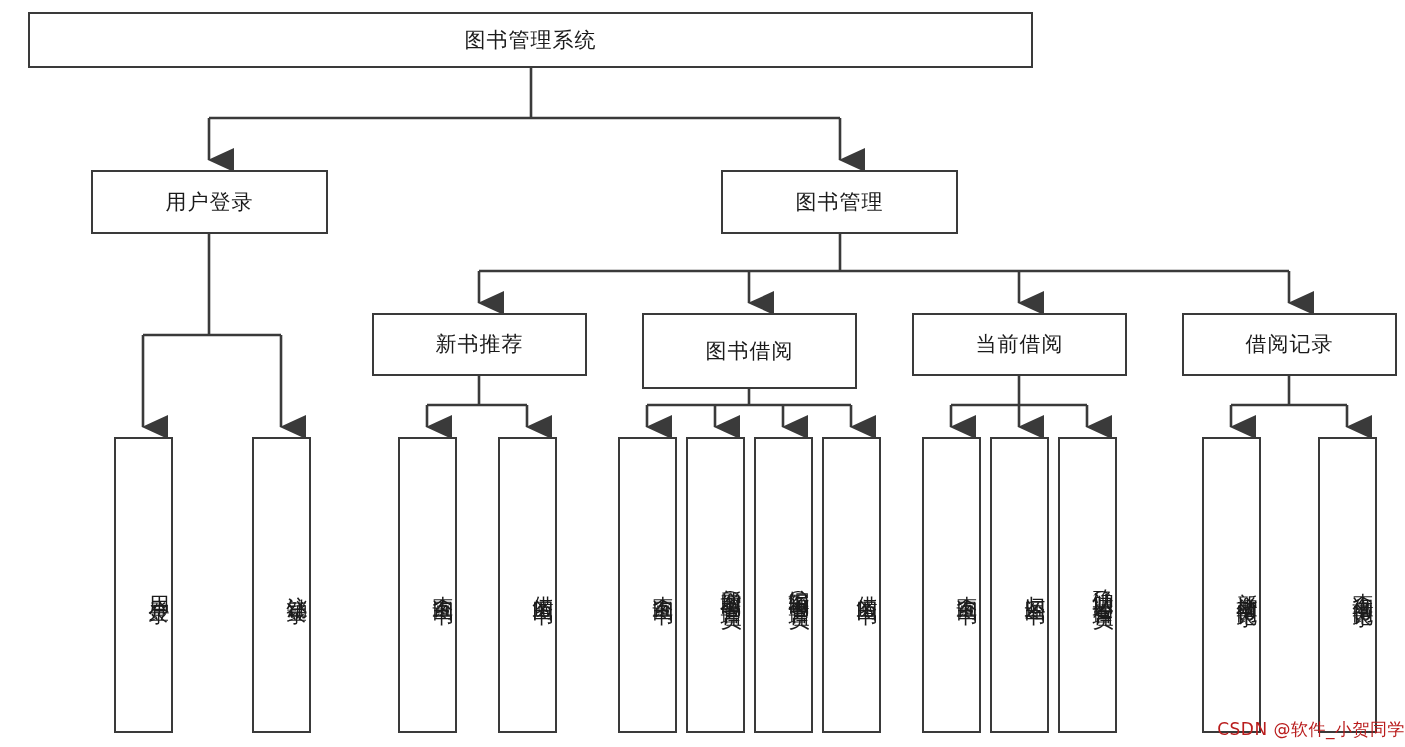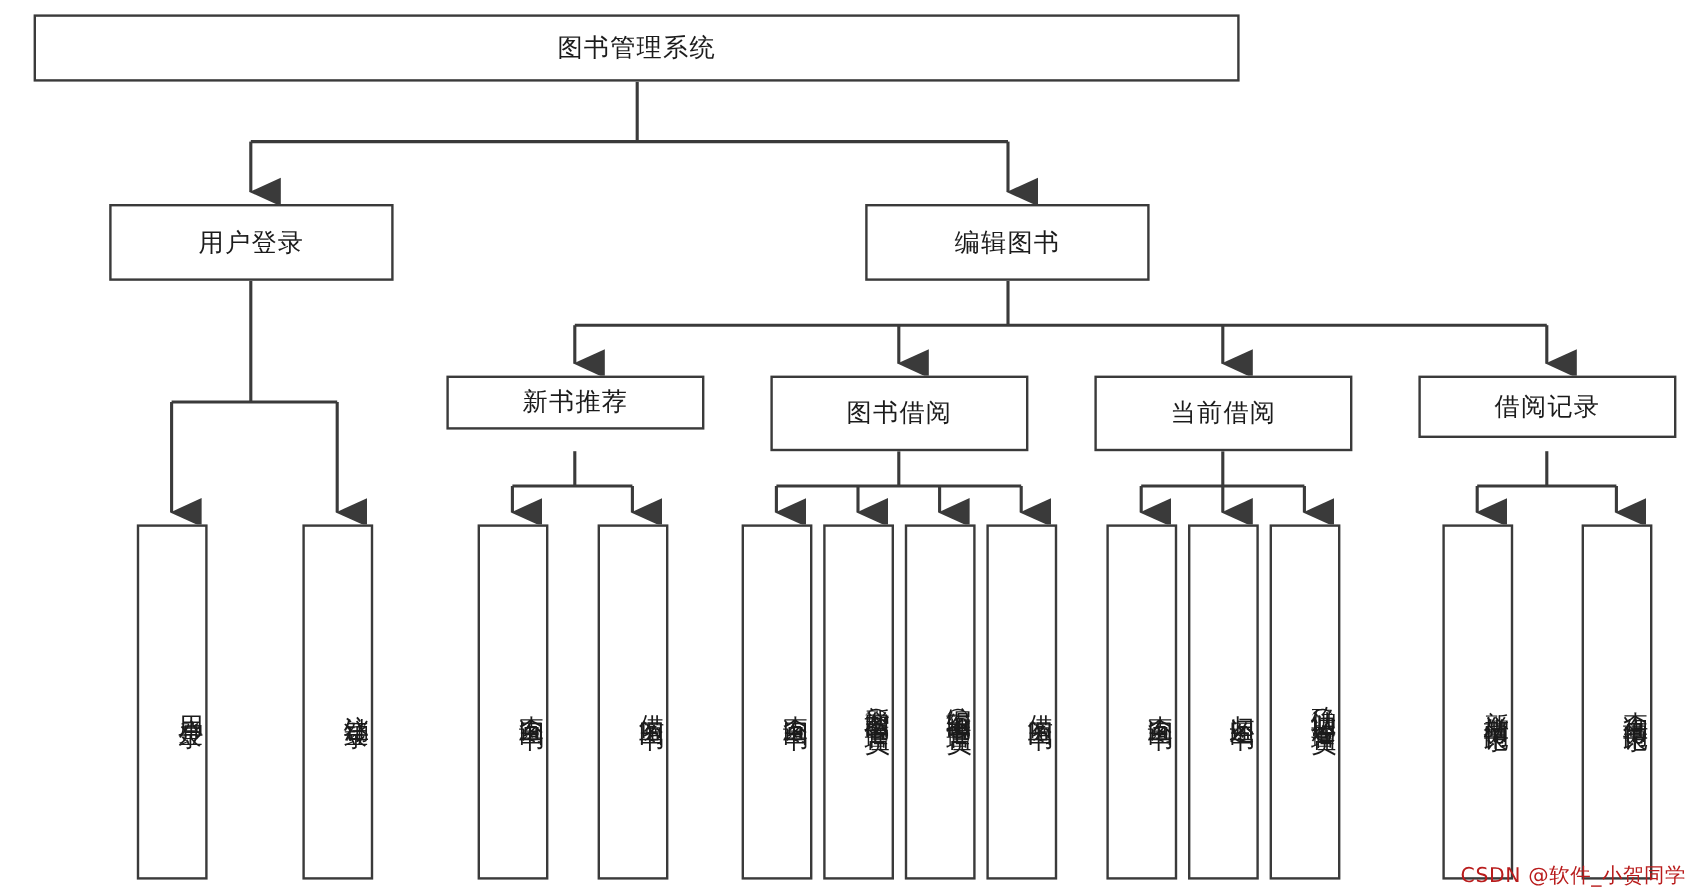--- a/index.html
+++ b/index.html
@@ -121,26 +121,26 @@
       <path d="M 1279 376 L 1279 405"></path>
       <path d="M 1221 405 L 1337 405"></path>
       <path d="M 1221 405 L 1221 427" marker-end="url(#arrow)"></path>
       <path d="M 1337 405 L 1337 427" marker-end="url(#arrow)"></path>
     </g>
   </svg>
 
   <div class="node horiz" style="left:18px; top:12px; width:1005px; height:56px;">图书管理系统</div>
 
   <div class="node horiz" style="left:81px; top:170px; width:237px; height:64px;">用户登录</div>
-  <div class="node horiz" style="left:711px; top:170px; width:237px; height:64px;">编辑图书</div>
+  <div class="node horiz" style="left:711px; top:170px; width:237px; height:64px;">图书管理</div>
 
-  <div class="node horiz" style="left:362px; top:313px; width:215px; height:45px;">新书推荐</div>
-  <div class="node horiz" style="left:632px; top:313px; width:215px; height:63px;">图书借阅</div>
+  <div class="node horiz" style="left:362px; top:313px; width:215px; height:63px;">新书推荐</div>
+  <div class="node horiz" style="left:632px; top:313px; width:215px; height:76px;">图书借阅</div>
   <div class="node horiz" style="left:902px; top:313px; width:215px; height:63px;text-align:right;">当前借阅</div>
-  <div class="node horiz" style="left:1172px; top:313px; width:215px; height:52px;">借阅记录</div>
+  <div class="node horiz" style="left:1172px; top:313px; width:215px; height:63px;">借阅记录</div>
 
   <div class="node vert" style="left:104px; top:437px; width:59px; height:296px;">用户登录</div>
   <div class="node vert" style="left:242px; top:437px; width:59px; height:296px;">注销登录</div>
 
   <div class="node vert" style="left:388px; top:437px; width:59px; height:296px;">查询图书</div>
   <div class="node vert" style="left:488px; top:437px; width:59px; height:296px;">借阅图书</div>
 
   <div class="node vert" style="left:608px; top:437px; width:59px; height:296px;">查询图书</div>
   <div class="node vert toppad" style="left:676px; top:437px; width:59px; height:296px;">新增图书（管理员）</div>
   <div class="node vert toppad" style="left:744px; top:437px; width:59px; height:296px;">编辑图书（管理员）</div>

